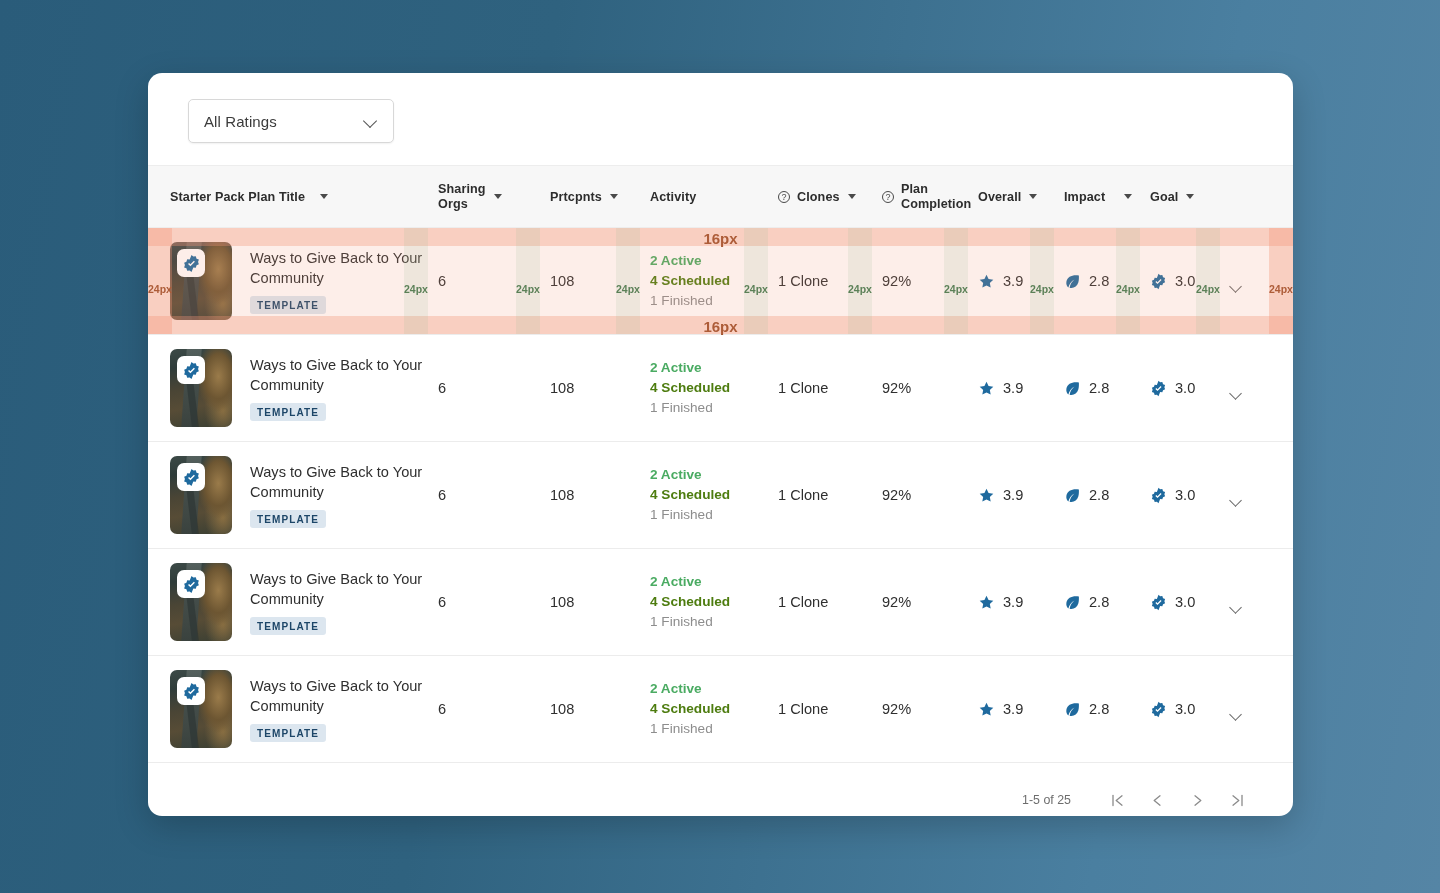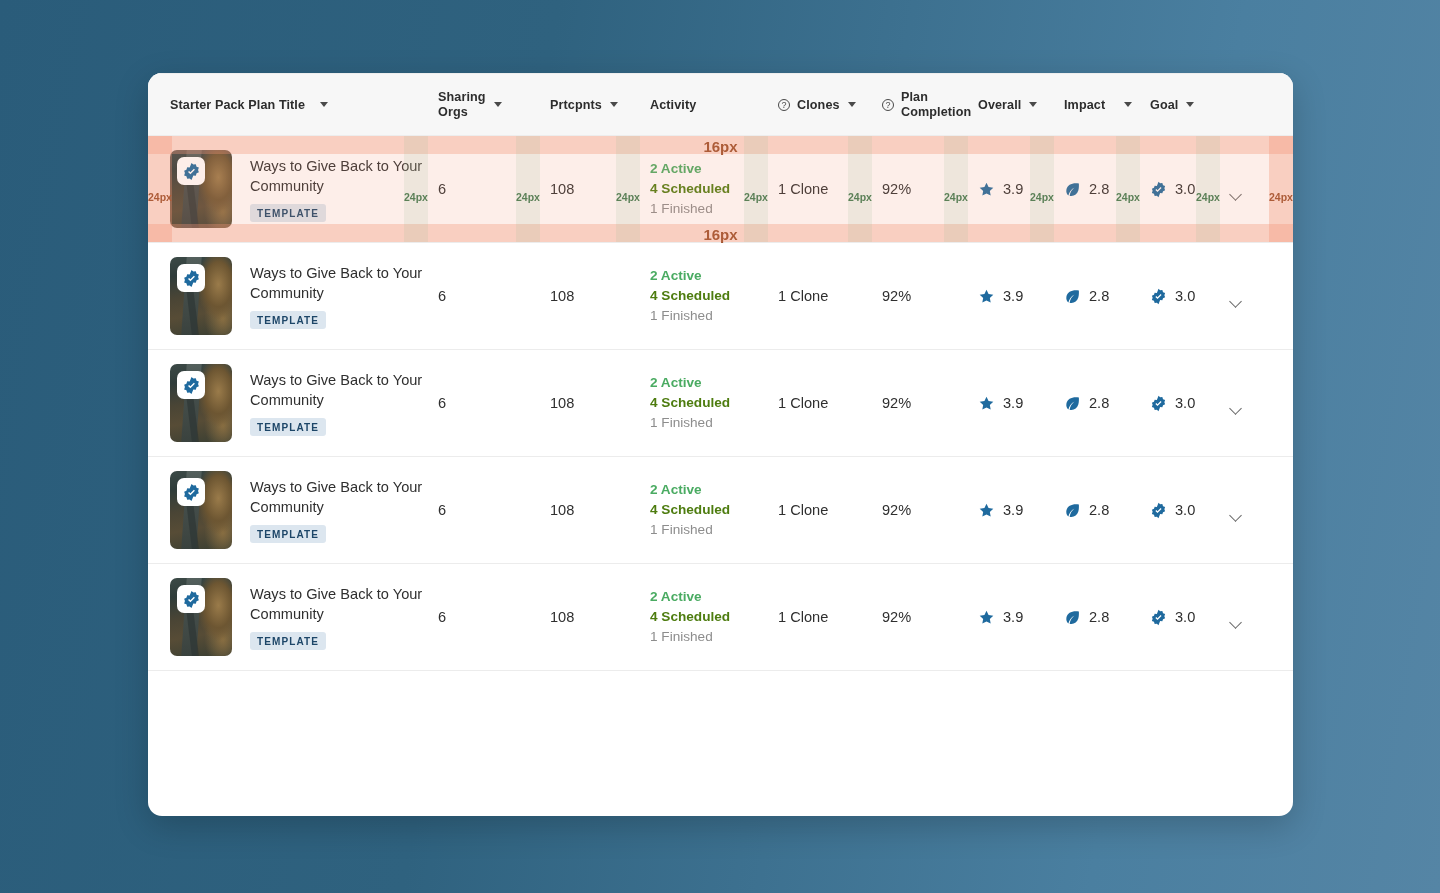--- a/index.html
+++ b/index.html
@@ -301,20 +301,26 @@
     justify-content: center;
     cursor: pointer;
     color: #8a8a8a;
   }
 </style>
 </head>
 <body>
 
 <div class="card">
 
+  <div class="filter-bar">
+    <div class="select">
+      <span class="select-label">All Ratings</span>
+      <span class="chev"></span>
+    </div>
+  </div>
 
   <div class="table">
 
     <div class="thead">
       <div class="th c-title">
         <span>Starter Pack Plan Title</span>
         <span class="sort-caret"></span>
       </div>
       <div class="th c-orgs">
         <span class="two-line">Sharing<br>Orgs</span>
@@ -677,15 +683,40 @@
             </svg>
       <span>3.0</span>
     </div>
 
     <div class="c-exp">
       <span class="exp-chev"></span>
     </div>
   </div>
 </div>
 
+    <div class="tfoot">
+      <span class="pg-info">1-5 of 25</span>
+      <span class="pg-btn">
+        <svg width="17" height="17" viewBox="0 0 17 17" fill="none">
+            <path d="M4 3.5v10" stroke="#8a8a8a" stroke-width="1.3" stroke-linecap="round"></path>
+            <path d="M13 3.8L7.2 8.5 13 13.2" stroke="#8a8a8a" stroke-width="1.3" stroke-linecap="round" stroke-linejoin="round"></path>
+          </svg>
+      </span>
+      <span class="pg-btn">
+        <svg width="17" height="17" viewBox="0 0 17 17" fill="none">
+            <path d="M11 3.8L5.2 8.5 11 13.2" stroke="#8a8a8a" stroke-width="1.3" stroke-linecap="round" stroke-linejoin="round"></path>
+          </svg>
+      </span>
+      <span class="pg-btn">
+        <svg width="17" height="17" viewBox="0 0 17 17" fill="none">
+            <path d="M6 3.8l5.8 4.7L6 13.2" stroke="#8a8a8a" stroke-width="1.3" stroke-linecap="round" stroke-linejoin="round"></path>
+          </svg>
+      </span>
+      <span class="pg-btn">
+        <svg width="17" height="17" viewBox="0 0 17 17" fill="none">
+            <path d="M13 3.5v10" stroke="#8a8a8a" stroke-width="1.3" stroke-linecap="round"></path>
+            <path d="M4 3.8l5.8 4.7L4 13.2" stroke="#8a8a8a" stroke-width="1.3" stroke-linecap="round" stroke-linejoin="round"></path>
+          </svg>
+      </span>
+    </div>
 
   </div>
 </div>
 
 </body></html>

